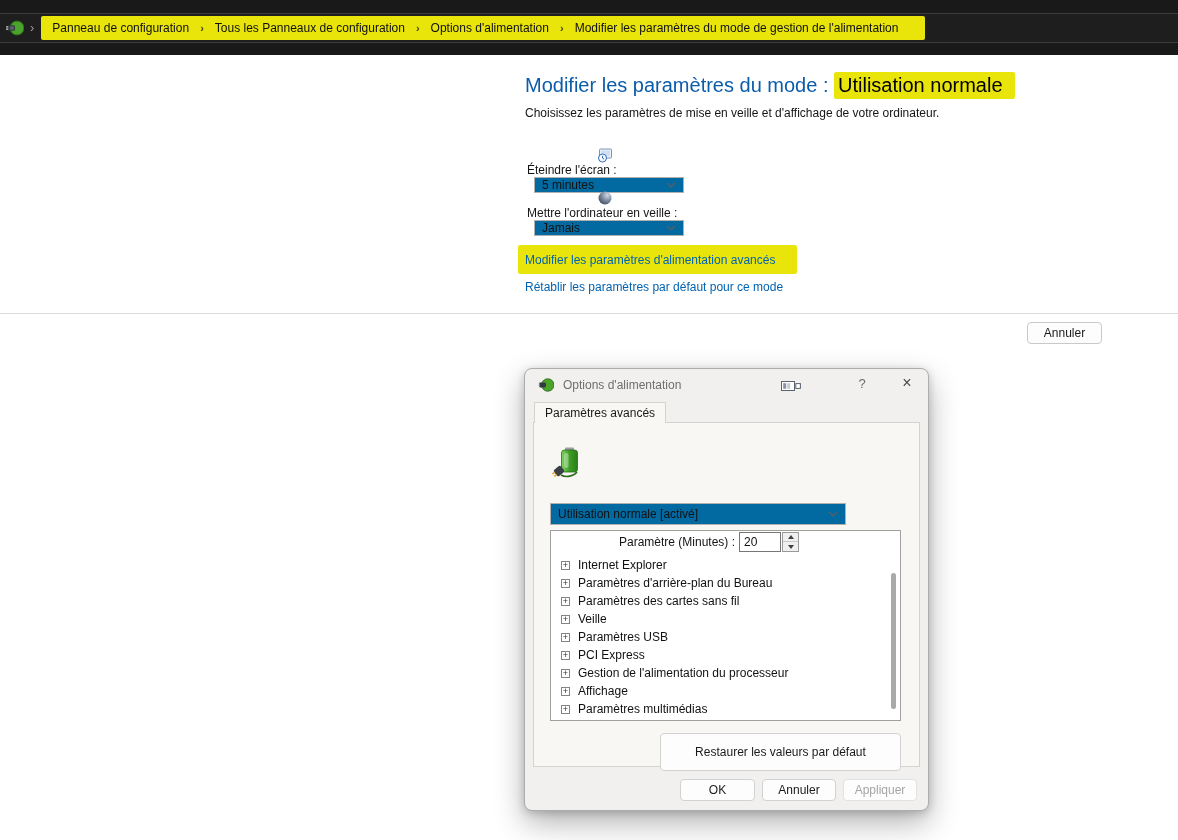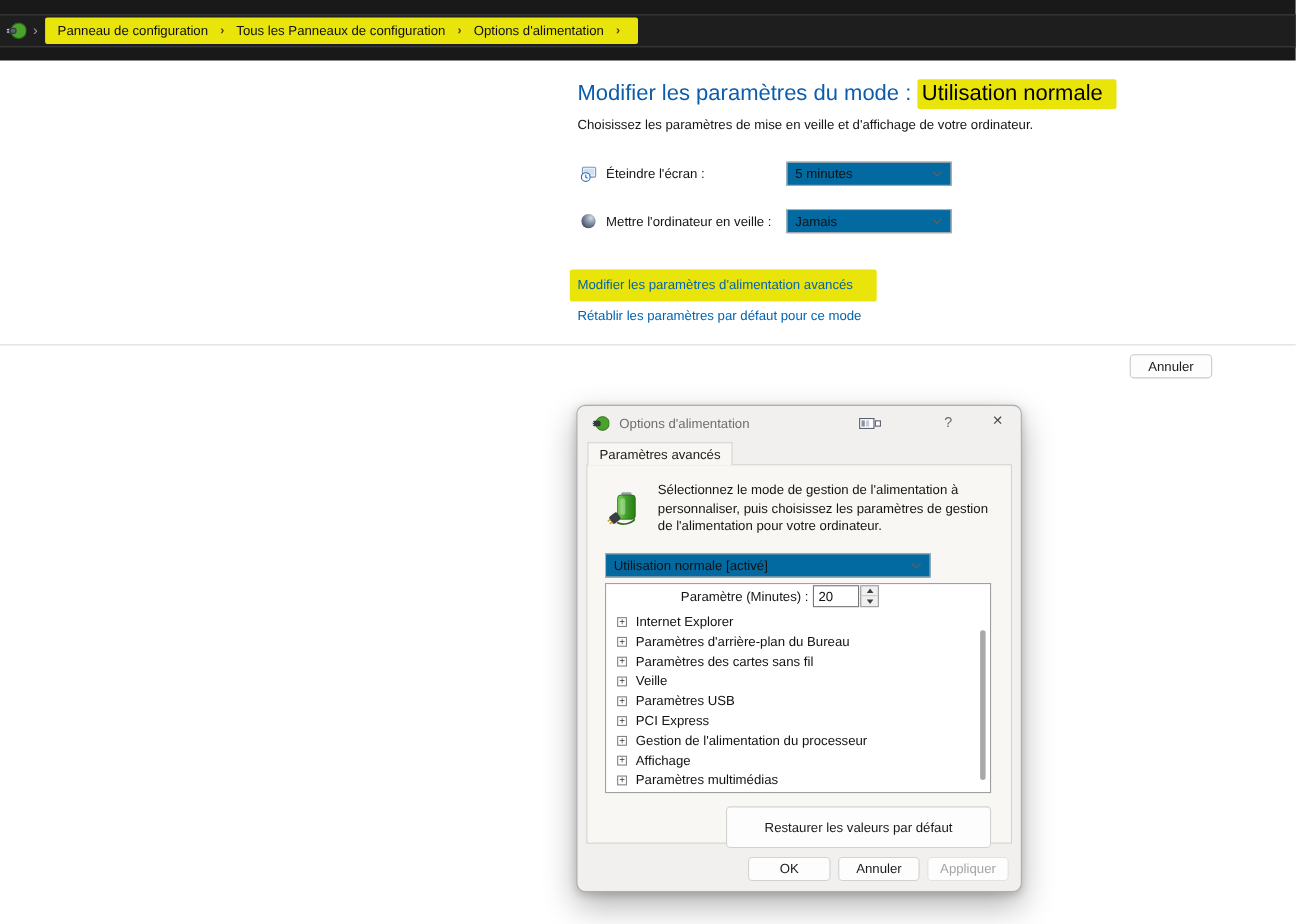--- a/index.html
+++ b/index.html
@@ -23,21 +23,21 @@
     height:24px; padding:0 8px; font-size:12px; color:#101010; white-space:nowrap;
   }
   .crumb-label { padding:0 3px; cursor:default; }
   .crumb-sep { color:#45431a; font-weight:bold; padding:0 8px; font-size:11px; }
 
   
   .page-title { position:absolute; left:525px; top:74px; font-size:20px; color:#0b5cab; white-space:nowrap; }
   .title-hl { background:#e9e50a; color:#000; padding:2px 12px 3px 4px; border-radius:2px; }
   .page-sub { position:absolute; left:525px; top:106px; font-size:12px; color:#151515; }
 
-  .set-row { position:absolute; left:527px; display:flex; align-items:center; height:22px; }
+  .set-row { position:absolute; left:527px; display:flex; align-items:center; height:22px;flex-direction:column; }
   .set-row .ico { width:16px; height:16px; margin-right:8px; flex:0 0 auto; }
   .set-row .lbl { width:164px; font-size:12px; color:#151515; }
   .selectbox {
     width:150px; height:22px; background:#0369a1; border:1px solid #b0b0b0;
     display:flex; align-items:center; justify-content:space-between;
     font-size:12px; padding:0 7px; color:#111; cursor:default;
   }
   .row-screen { top:147px; }
   .row-sleep  { top:190px; }
 
@@ -133,20 +133,24 @@
         <span class="crumb-sep">›</span>
       </span>
         <span class="crumb" style="display:flex;align-items:center;">
         <span class="crumb-label">Tous les Panneaux de configuration</span>
         <span class="crumb-sep">›</span>
       </span>
         <span class="crumb" style="display:flex;align-items:center;">
         <span class="crumb-label">Options d'alimentation</span>
         <span class="crumb-sep">›</span>
       </span>
+        <span class="crumb" style="display:flex;align-items:center;">
+        <span class="crumb-label">Modifier les paramètres du mode de gestion de l'alimentation</span>
+        <span class="crumb-sep"></span>
+      </span>
       </div>
   </div>
 </div>
 
 <div class="page-title">
   <span>Modifier les paramètres du mode :</span>
   <span class="title-hl">Utilisation normale</span>
 </div>
 <div class="page-sub">Choisissez les paramètres de mise en veille et d'affichage de votre ordinateur.</div>
 
@@ -240,21 +244,20 @@
         <rect x="9.5" y="5" width="16" height="22" rx="3" fill="url(#gb)" stroke="#266d14" stroke-width="0.8"></rect>
         <rect x="12" y="8" width="4.5" height="15" rx="2.2" fill="#ffffff" opacity="0.35"></rect>
         <path d="M25 27 C 22 31, 14 33, 9 30" fill="none" stroke="#2e6b1c" stroke-width="1.6"></path>
         <g transform="rotate(-38 7 26)">
           <rect x="2.5" y="22" width="9" height="8" rx="2" fill="#3a3f46"></rect>
           <rect x="0" y="23.6" width="3" height="1.4" fill="#d9a521"></rect>
           <rect x="0" y="26.6" width="3" height="1.4" fill="#d9a521"></rect>
         </g>
       </svg>
     </span>
-    <div class="desc-text">Sélectionnez le mode de gestion de l'alimentation à personnaliser, puis choisissez les paramètres de gestion de l'alimentation pour votre ordinateur.</div>
 
     <div class="selectbox plan-select">
       <span>Utilisation normale [activé]</span>
       <svg width="10" height="6" viewBox="0 0 10 6">
           <path d="M1 1l4 4 4-4" fill="none" stroke="#5f5f5f" stroke-width="1.2"></path>
         </svg>
     </div>
 
     <div class="plist">
       <div class="plist-head">

